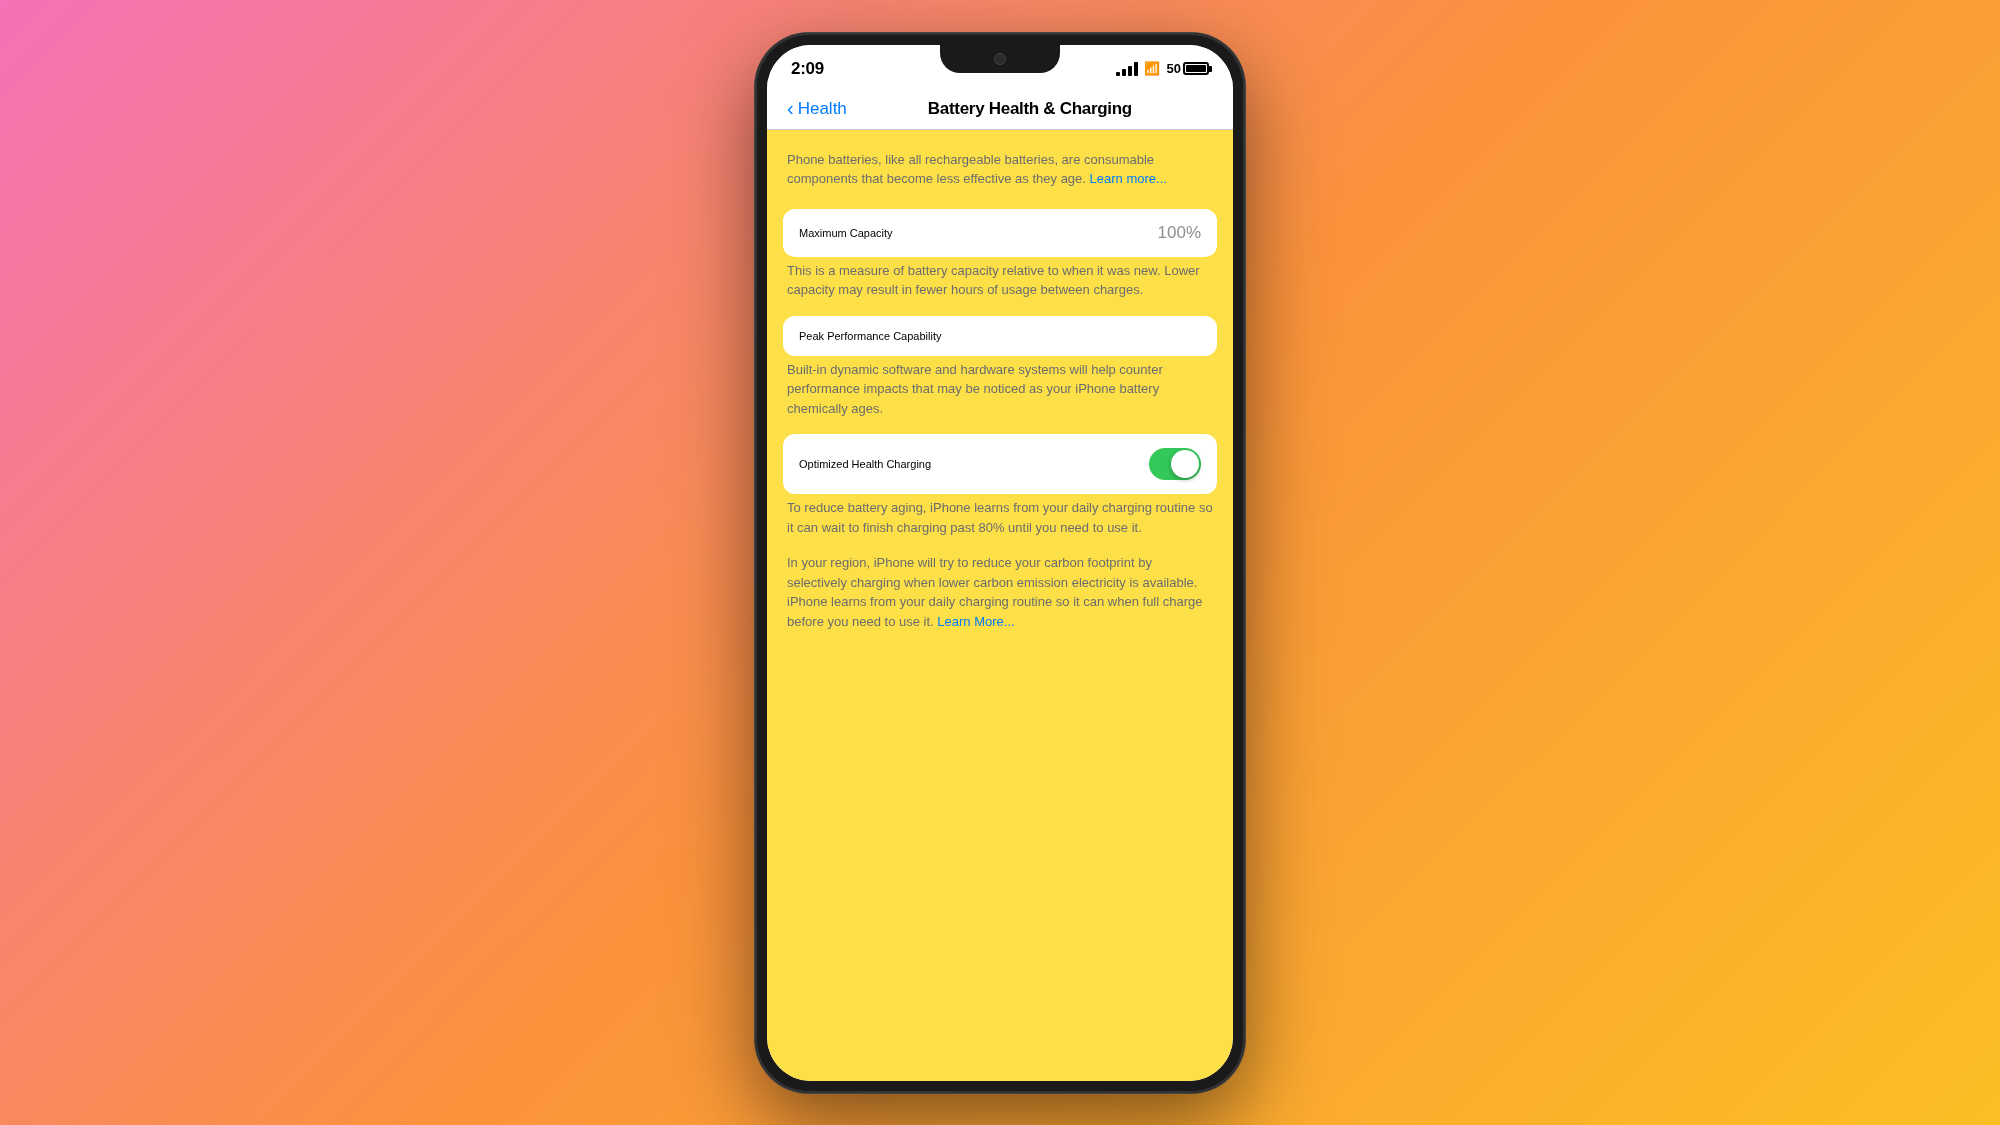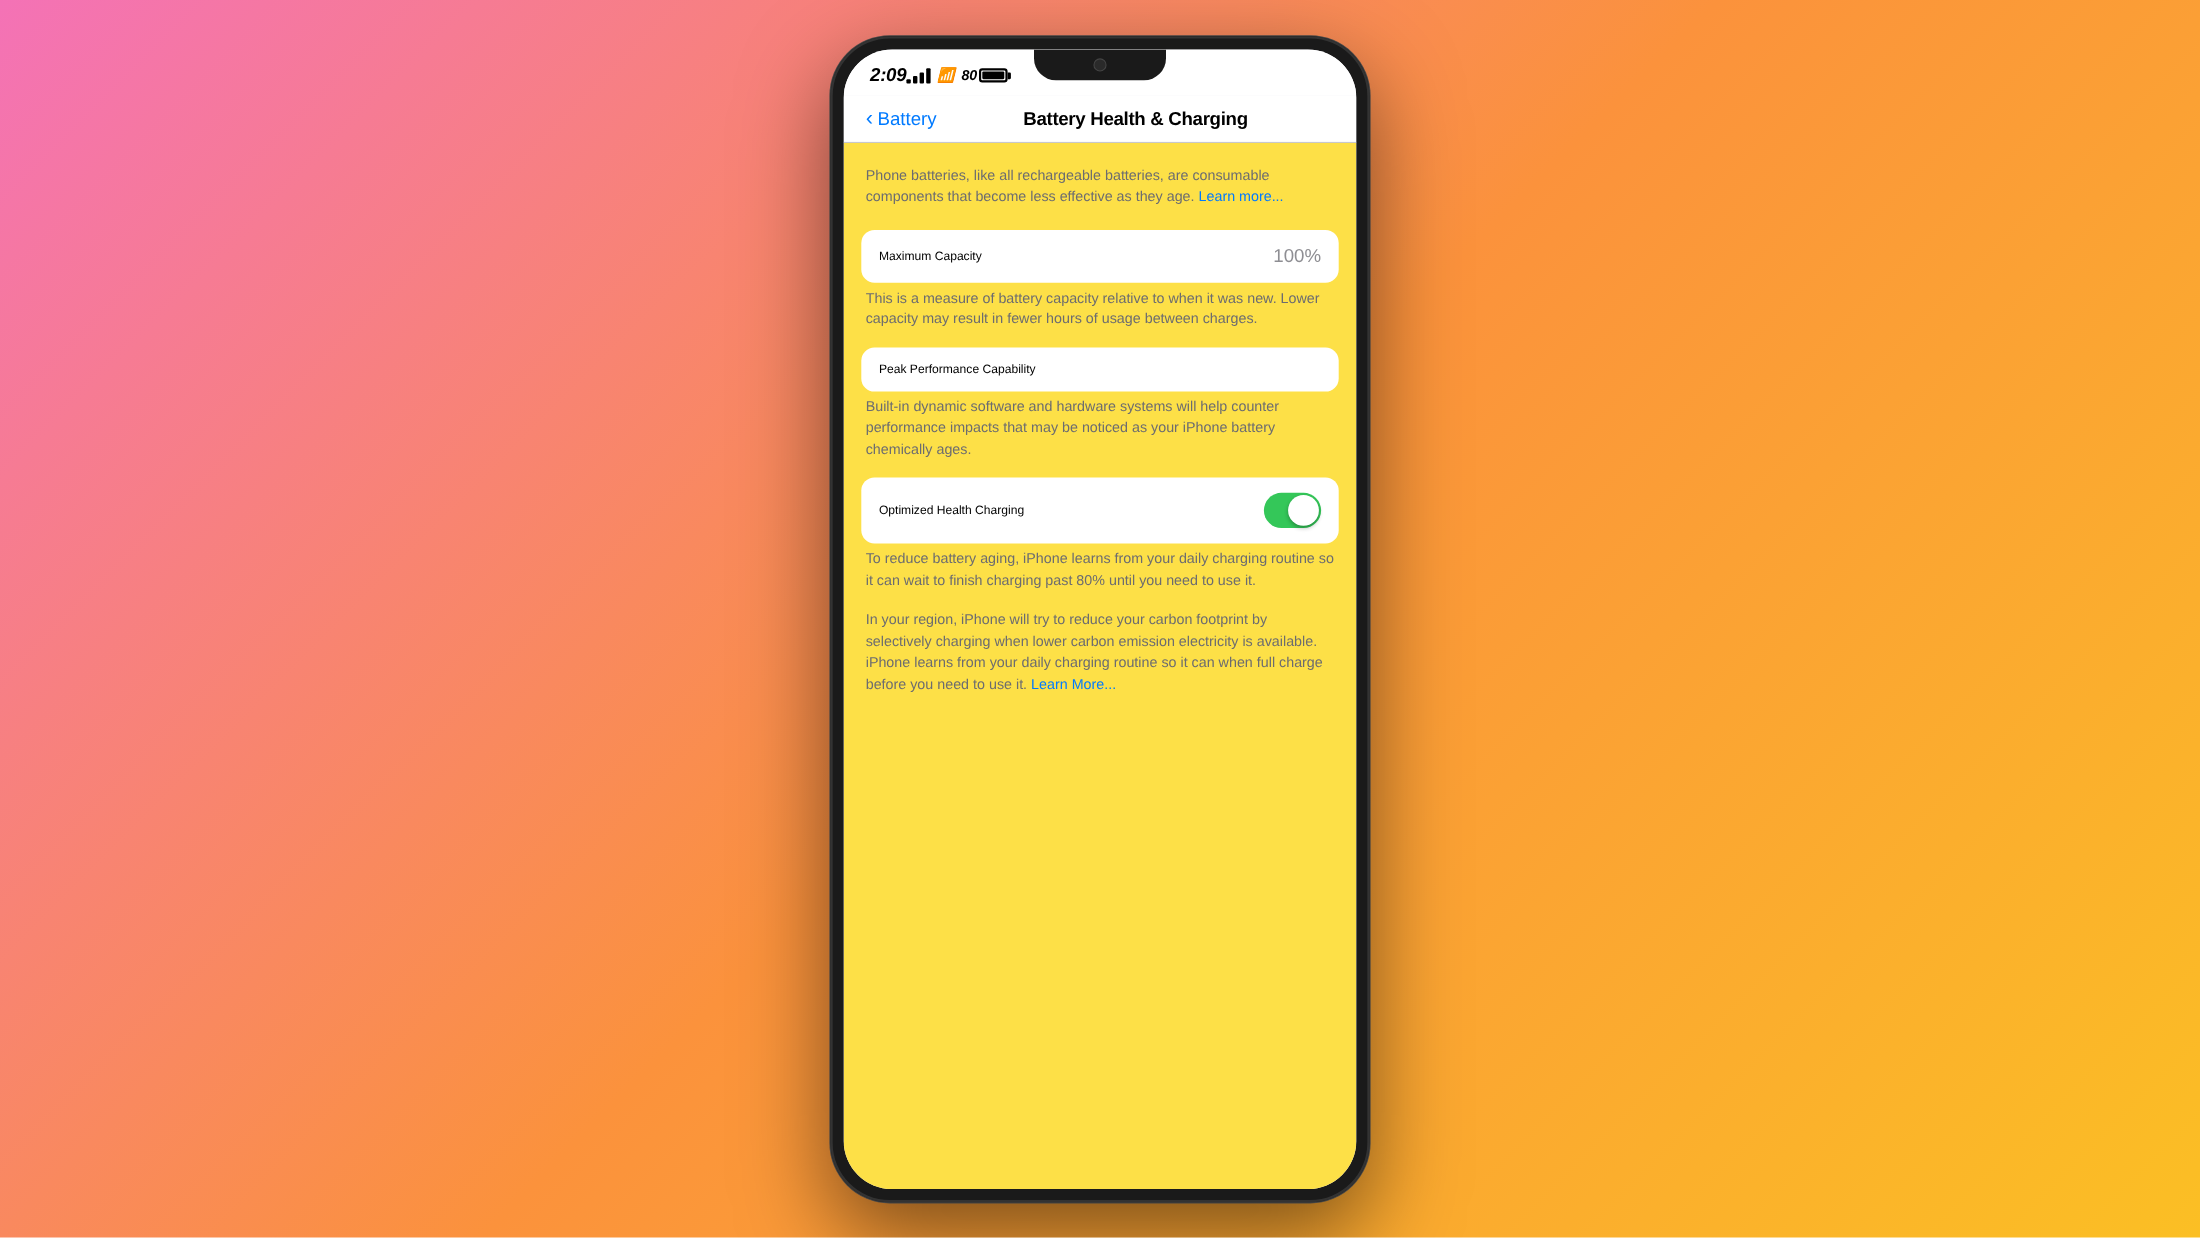--- a/index.html
+++ b/index.html
@@ -51,23 +51,22 @@
       display: flex;
       flex-direction: column;
     }
 
     
     .status-bar {
       background: white;
       padding: 14px 24px 8px;
       display: flex;
       align-items: center;
-      justify-content: flex-start;
+      justify-content: space-between;
       position: relative;
-      font-style: italic;
     }
 
     .notch {
       position: absolute;
       top: 0;
       left: 50%;
       transform: translateX(-50%);
       width: 120px;
       height: 28px;
       background: #1a1a1a;
@@ -305,32 +304,32 @@
       <span class="status-time">2:09</span>
       <div class="status-icons">
         <div class="signal-bars">
           <div class="signal-bar" style="height:4px"></div>
           <div class="signal-bar" style="height:7px"></div>
           <div class="signal-bar" style="height:10px"></div>
           <div class="signal-bar" style="height:14px"></div>
         </div>
         <span class="wifi-icon">📶</span>
         <div class="battery-status">
-          <span class="battery-label">80</span>
+          <span class="battery-label">50</span>
           <div class="battery-icon">
             <div class="battery-fill"></div>
           </div>
         </div>
       </div>
     </div>
 
     <div class="nav-bar">
       <div class="nav-back">
         <span class="nav-back-chevron">‹</span>
-        <span class="nav-back-label">Battery</span>
+        <span class="nav-back-label">Health</span>
       </div>
       <div class="nav-title">Battery Health &amp; Charging</div>
     </div>
 
     <div class="content">
 
       <p class="intro-text">
         <span>Phone batteries, like all rechargeable batteries, are consumable components that become less effective as they age.</span>
         <span> </span>
         <span class="intro-link">Learn more...</span>

